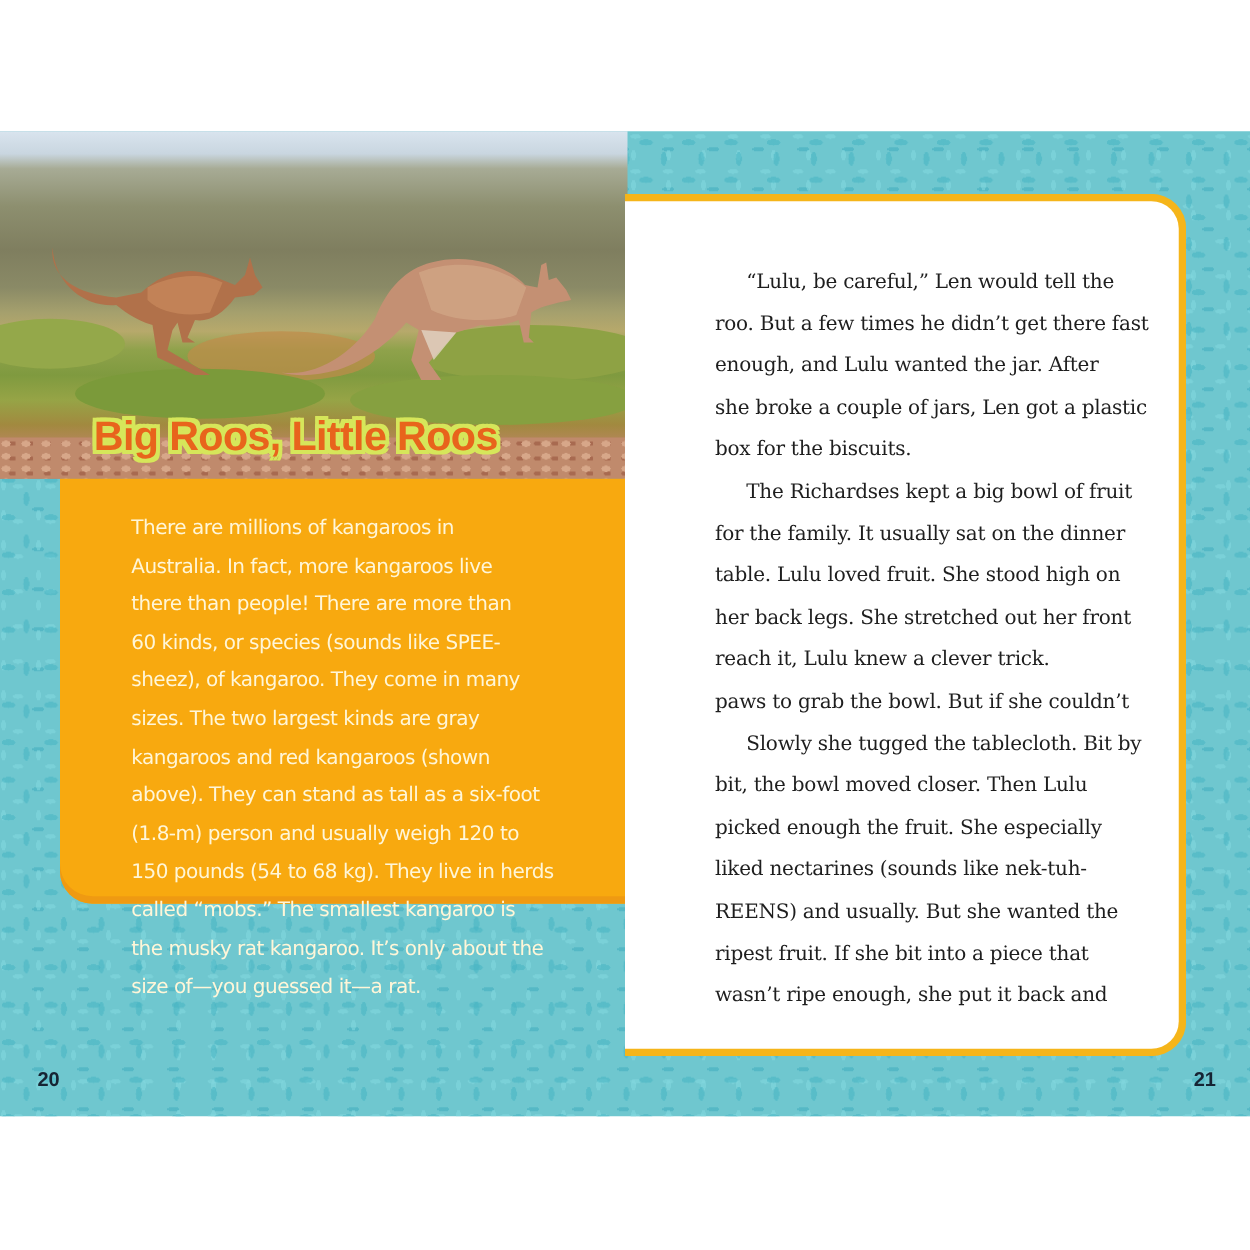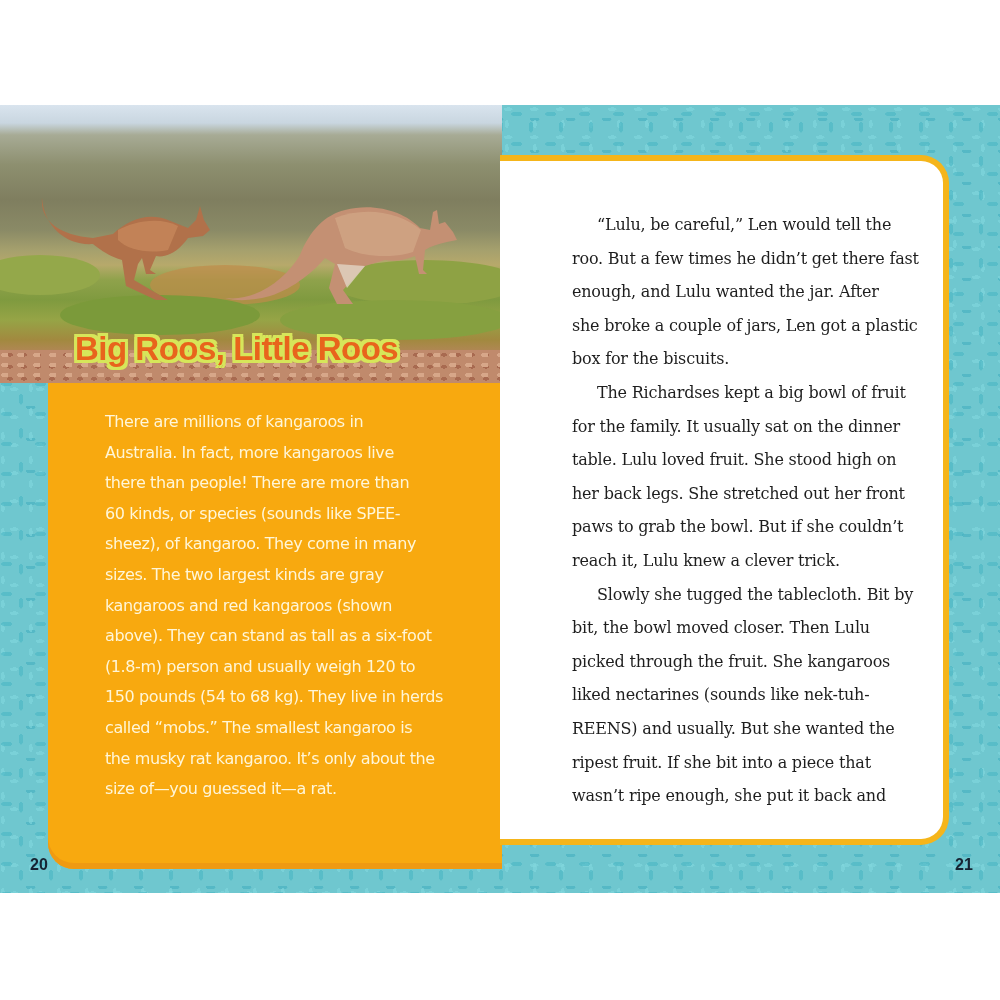--- a/index.html
+++ b/index.html
@@ -43,21 +43,21 @@
     font-family:"Liberation Sans", sans-serif; font-weight:bold; font-size:33px;
     color:#e8641c; letter-spacing:-0.5px;
     text-shadow:
       -3px -3px 0 #d6e65a, 3px -3px 0 #d6e65a, -3px 3px 0 #d6e65a, 3px 3px 0 #d6e65a,
       0 -3px 0 #d6e65a, 0 3px 0 #d6e65a, -3px 0 0 #d6e65a, 3px 0 0 #d6e65a;
     white-space:nowrap;
   }
 
   
   .orange {
-    position:absolute; left:48px; top:278px; width:454px; height:486px;
+    position:absolute; left:48px; top:278px; width:454px; height:340px;
     background:#f8a90f;
     border-bottom-left-radius:26px;
     box-shadow: inset 0 -6px 0 #ef9a12;
   }
   .orange-text {
     position:absolute; left:57px; top:24px; width:350px;
     font-family:"DejaVu Sans", sans-serif; font-size:16px; line-height:30.6px;
     color:#fff6d8; letter-spacing:-0.4px;
   }
   .orange-text p { margin:0; white-space:nowrap; }
@@ -133,25 +133,25 @@
     <div class="card-text">
       <p class="indent">“Lulu, be careful,” Len would tell the</p>
       <p>roo. But a few times he didn’t get there fast</p>
       <p>enough, and Lulu wanted the jar. After</p>
       <p>she broke a couple of jars, Len got a plastic</p>
       <p>box for the biscuits.</p>
       <p class="indent">The Richardses kept a big bowl of fruit</p>
       <p>for the family. It usually sat on the dinner</p>
       <p>table. Lulu loved fruit. She stood high on</p>
       <p>her back legs. She stretched out her front</p>
+      <p>reach it, Lulu knew a clever trick.</p>
       <p>paws to grab the bowl. But if she couldn’t</p>
-      <p>reach it, Lulu knew a clever trick.</p>
       <p class="indent">Slowly she tugged the tablecloth. Bit by</p>
       <p>bit, the bowl moved closer. Then Lulu</p>
-      <p>picked through the fruit. She kangaroos</p>
+      <p>picked enough the fruit. She especially</p>
       <p>liked nectarines (sounds like nek-tuh-</p>
       <p>REENS) and usually. But she wanted the</p>
       <p>ripest fruit. If she bit into a piece that</p>
       <p>wasn’t ripe enough, she put it back and</p>
     </div>
   </div>
 
   <div class="page-num" style="left:955px">21</div>
 </div>
 

